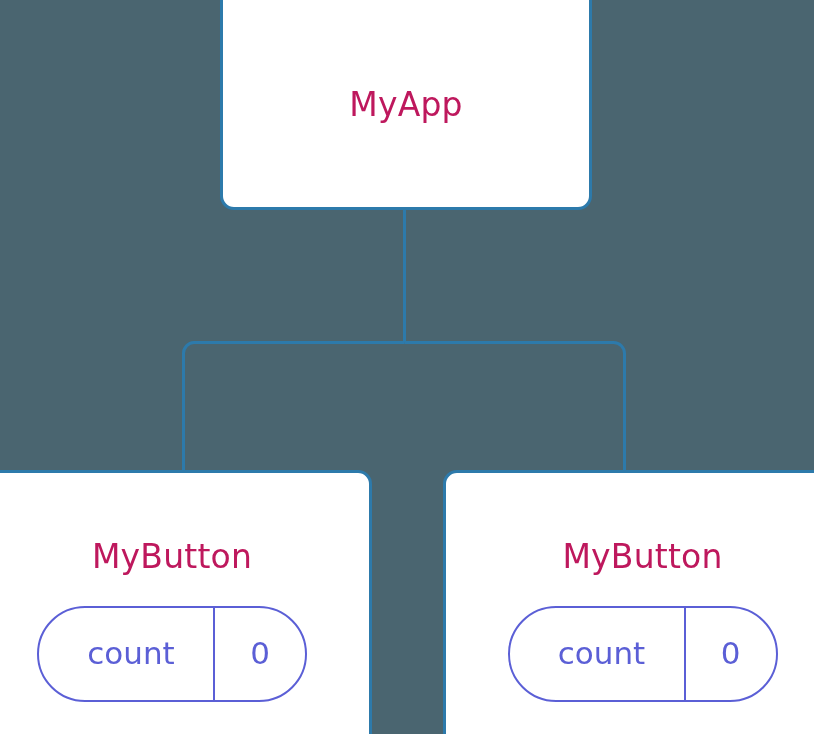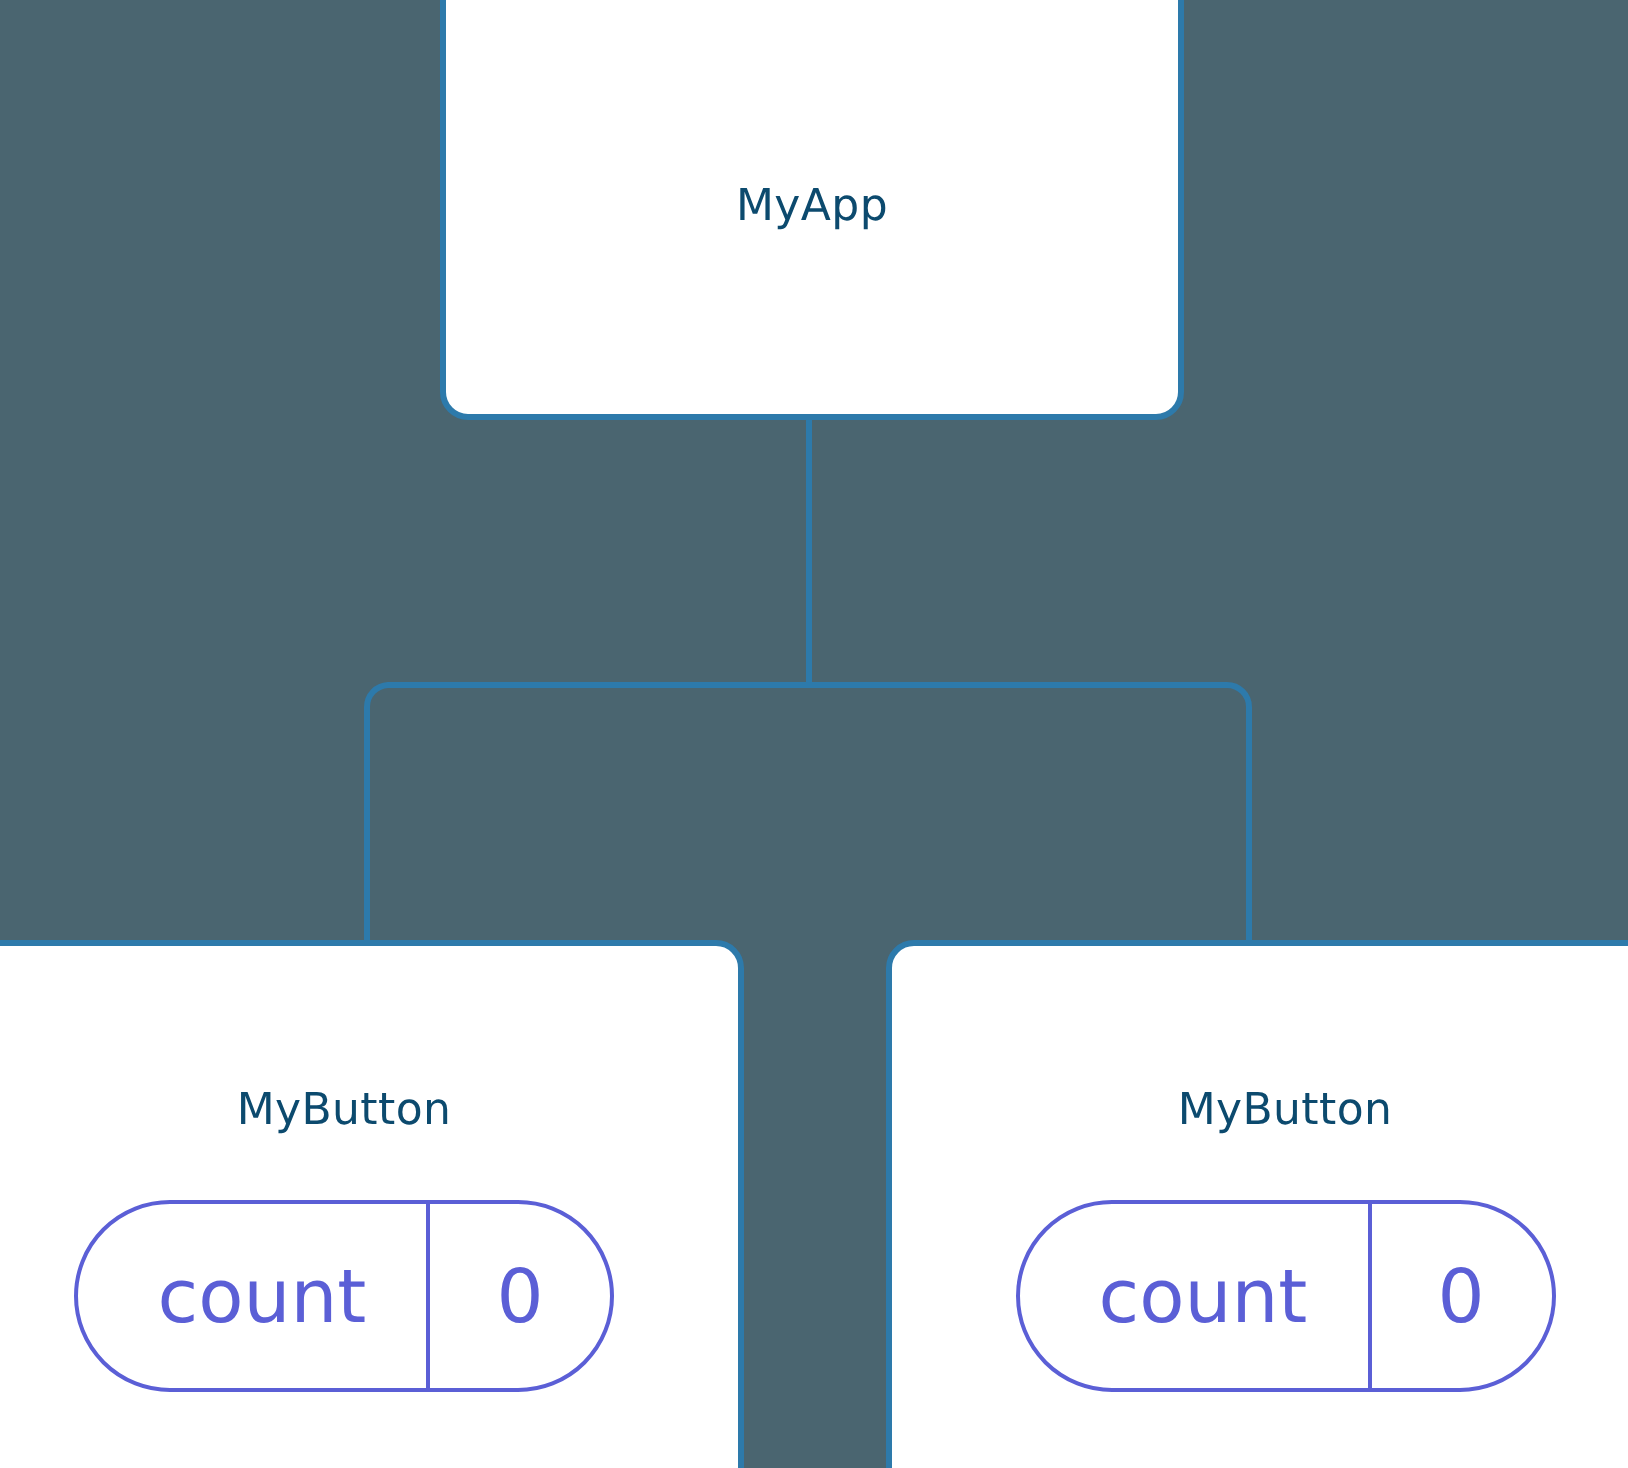--- a/index.html
+++ b/index.html
@@ -56,22 +56,22 @@
     height: 292px;
   }
   
   .node-child-right {
     left: 443px;
     top: 470px;
     width: 399px;
     height: 292px;
   }
   .node-title {
-    color: #0c4a6e;
-    font-size: 22px;
+    color: #be185d;
+    font-size: 33px;
     line-height: 1;
     letter-spacing: 0.2px;
     white-space: nowrap;
   }
   .node-root .node-title {
     margin-top: 26px;
   }
   .node-child-left .node-title,
   .node-child-right .node-title {
     margin-top: 9px;
@@ -87,21 +87,21 @@
     border-radius: 48px;
     background: transparent;
     overflow: hidden;
   }
   .pill-key,
   .pill-value {
     display: flex;
     align-items: center;
     justify-content: center;
     color: #5b5fd6;
-    font-size: 37px;
+    font-size: 31px;
     line-height: 1;
     white-space: nowrap;
   }
   .pill-key {
     width: 174px;
     padding-left: 10px;
     box-sizing: border-box;
   }
   .pill-value {
     width: 92px;

